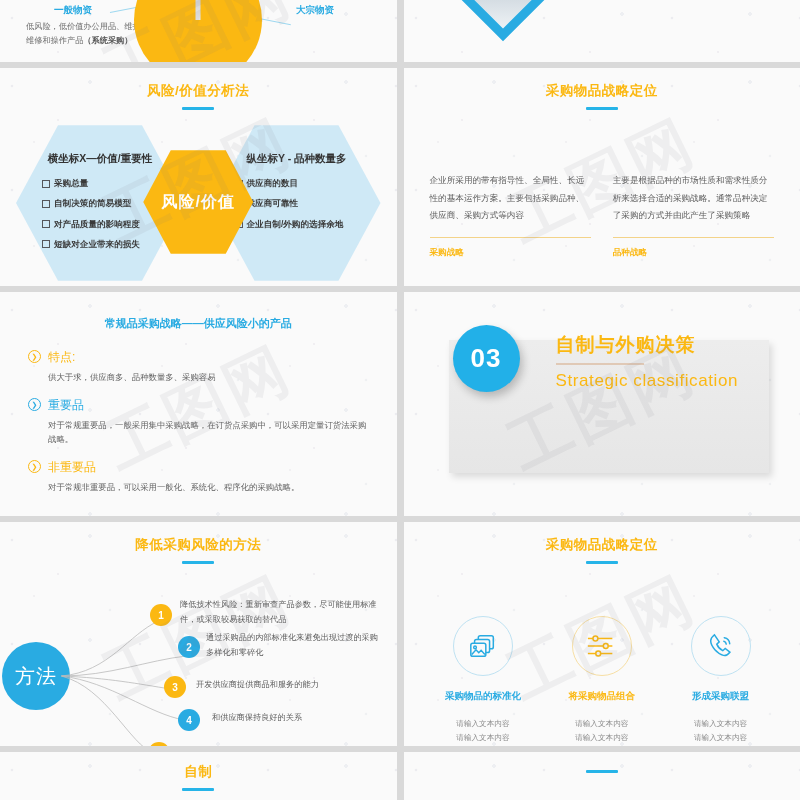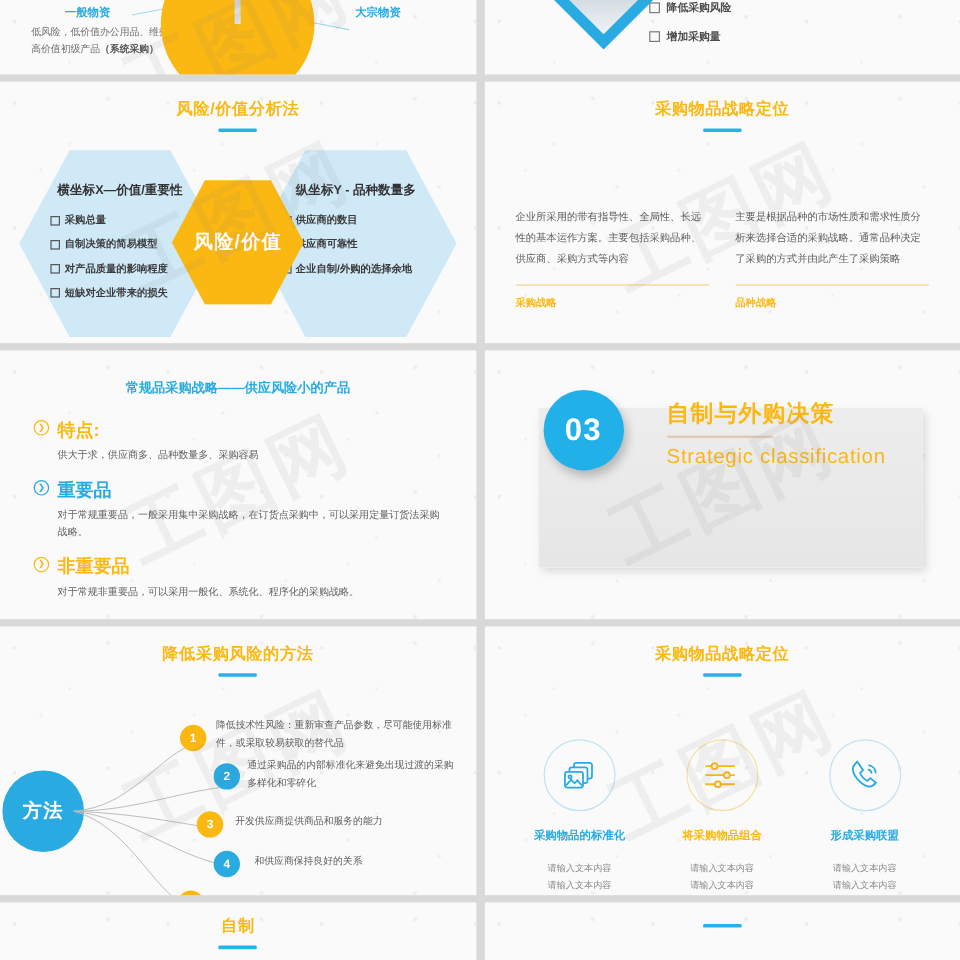--- a/index.html
+++ b/index.html
@@ -120,21 +120,21 @@
   .pts{margin-top:18px;padding:0 26px 0 28px;}
   .pt{display:flex;gap:7px;margin-bottom:12px;}
   .chev{
     width:11px;height:11px;border-radius:50%;flex:0 0 auto;margin-top:1px;
     display:flex;align-items:center;justify-content:center;
     font-size:7px;line-height:1;
   }
   .chev.y{border:1px solid #fbb812;color:#fbb812;}
   .chev.b{border:1px solid #29abe2;color:#29abe2;}
   .pt .tx{flex:1 1 auto;}
-  .pt .h{font-size:15px;font-weight:bold;margin-bottom:4px;}
+  .pt .h{font-size:12px;font-weight:normal;margin-bottom:4px;}
   .pt .h.y{color:#fbb812;}
   .pt .h.b{color:#29abe2;}
   .pt .d{font-size:8.4px;color:#626262;line-height:1.75;}
 
   
   .card03{
     position:absolute;left:45px;top:48px;width:320px;height:133px;
     background:linear-gradient(#ededed,#e6e6e6);
     box-shadow:3px 4px 7px rgba(0,0,0,.13);
   }
@@ -149,21 +149,21 @@
   .t03 .ul{height:1.5px;background:#e0c9b6;width:88px;margin:5px 0 6px;}
   .t03 .en{font-size:17px;color:#fbb812;font-weight:normal;letter-spacing:.6px;}
 
   
   .s7{height:224px;}
   .mm{position:relative;width:100%;height:185px;}
   .hub{
     position:absolute;left:2px;top:78px;width:68px;height:68px;border-radius:50%;
     background:#29abe2;display:flex;align-items:center;justify-content:center;
   }
-  .hub span{color:#fff;font-weight:bold;font-size:16px;letter-spacing:1px;}
+  .hub span{color:#fff;font-weight:normal;font-size:20px;letter-spacing:1px;}
   .nd{position:absolute;width:22px;height:22px;border-radius:50%;
       display:flex;align-items:center;justify-content:center;color:#fff;font-size:10px;font-weight:bold;z-index:3;}
   .nd.y{background:#fbb812;}
   .nd.b{background:#29abe2;}
   .ndtx{position:absolute;font-size:8.2px;color:#5d5d5d;line-height:1.8;z-index:3;}
   .mm svg{position:absolute;inset:0;width:100%;height:100%;z-index:1;}
 
   
   .icons{display:flex;padding:52px 20px 0;gap:0;}
   .ic{flex:1 1 0;text-align:center;}
@@ -192,38 +192,28 @@
       <div class="wm">工图网</div>
       <div class="inner">
         <div class="pie"></div>
         <div class="pie-gap"></div>
         <div class="ln lnL"></div>
         <div class="ln lnR"></div>
         <div class="leg legL">一般物资</div>
         <div class="leg legR">大宗物资</div>
         <div class="bodyL">
           <span>低风险，低价值办公用品、维护、</span><br>
-          <span>高价值初级产品</span><span class="b2">（系统采购）</span>
+          <span>维修和操作产品</span><span class="b2">（系统采购）</span>
         </div>
       </div>
     </div>
 
     <div class="slide s1">
       <div class="inner">
         <div class="diamond"></div>
-        <div class="ck">
-          <div class="it">
-            <span class="bx"></span>
-            <span>降低采购风险</span>
-          </div>
-          <div class="it">
-            <span class="bx"></span>
-            <span>增加采购量</span>
-          </div>
-        </div>
       </div>
     </div>
 
   </div>
 
   <div class="row">
 
     <div class="slide s3">
       <div class="wm">工图网</div>
       <div class="inner">

